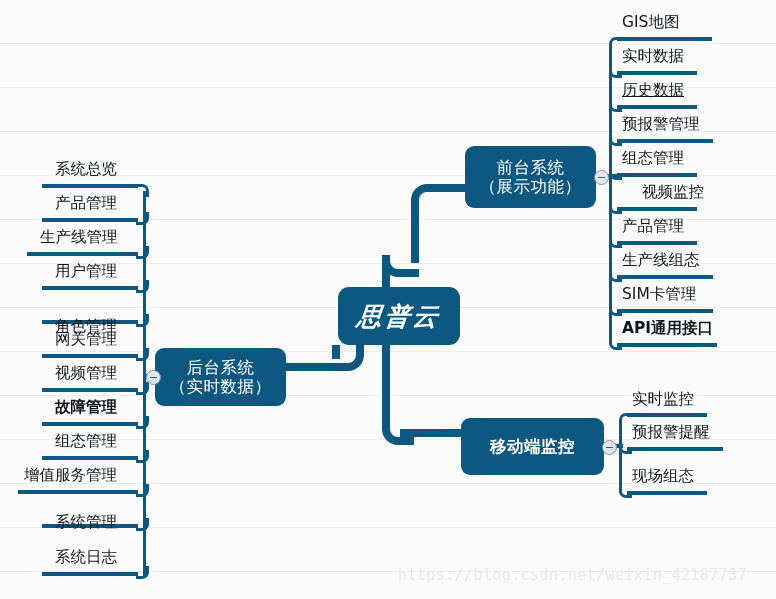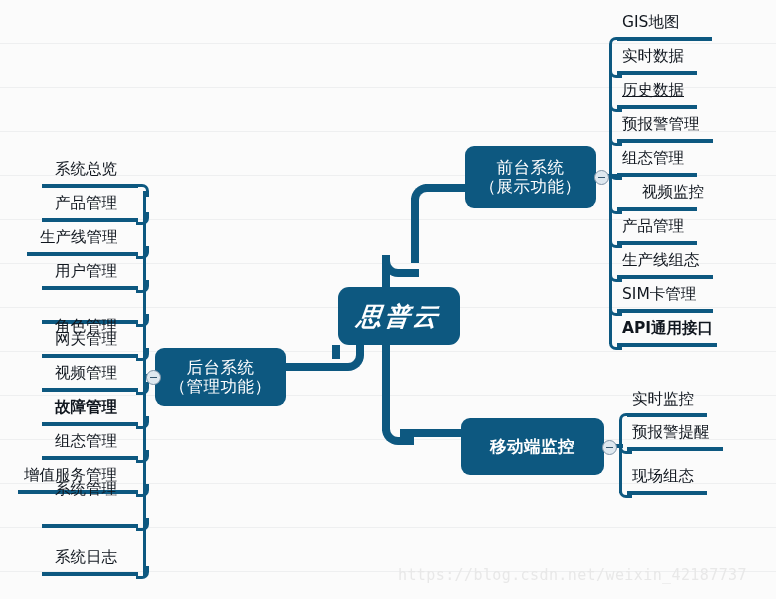--- a/index.html
+++ b/index.html
@@ -200,21 +200,21 @@
 
   <div class="elbow el-bl" style="left:619px;top:485px;width:10px;height:10px;"></div>
   <div class="conn" style="left:627px;top:491px;width:80px;height:4px;"></div>
 
   <div class="leaf" style="left:632px;top:389px;">实时监控</div>
   <div class="leaf" style="left:632px;top:422px;">预报警提醒</div>
   <div class="leaf" style="left:632px;top:466px;">现场组态</div>
 
   <div class="branch" style="left:155px;top:348px;width:131px;height:58px;">
     <span class="l1">后台系统</span>
-    <span class="l2">（管理功能）</span>
+    <span class="l2">（实时数据）</span>
   </div>
   <div class="toggle" style="left:146px;top:370px;">
       <span class="minus"></span>
     </div>
 
   <div class="spine" style="left:143px;top:191px;height:385px;"></div>
   <div class="conn" style="left:143px;top:374px;width:8px;height:4px;"></div>
 
   <div class="elbow el-tr" style="left:136px;top:184px;width:10px;height:10px;"></div>
   <div class="conn" style="left:42px;top:184px;width:96px;height:4px;"></div>
@@ -255,18 +255,18 @@
   <div class="leaf" style="left:55px;top:159px;">系统总览</div>
   <div class="leaf" style="left:55px;top:193px;">产品管理</div>
   <div class="leaf" style="left:40px;top:227px;">生产线管理</div>
   <div class="leaf" style="left:55px;top:261px;">用户管理</div>
   <div class="leaf" style="left:55px;top:295px;margin-top:21px;">角色管理</div>
   <div class="leaf" style="left:55px;top:329px;">网关管理</div>
   <div class="leaf" style="left:55px;top:363px;">视频管理</div>
   <div class="leaf" style="left:55px;top:397px;font-weight:bold;">故障管理</div>
   <div class="leaf" style="left:55px;top:431px;">组态管理</div>
   <div class="leaf" style="left:24px;top:465px;">增值服务管理</div>
-  <div class="leaf" style="left:55px;top:479px;">系统管理</div>
+  <div class="leaf" style="left:55px;top:512px;">系统管理</div>
   <div class="leaf" style="left:55px;top:547px;">系统日志</div>
 
   <div class="watermark">https://blog.csdn.net/weixin_42187737</div>
 
 </div>
 
 </body></html>

